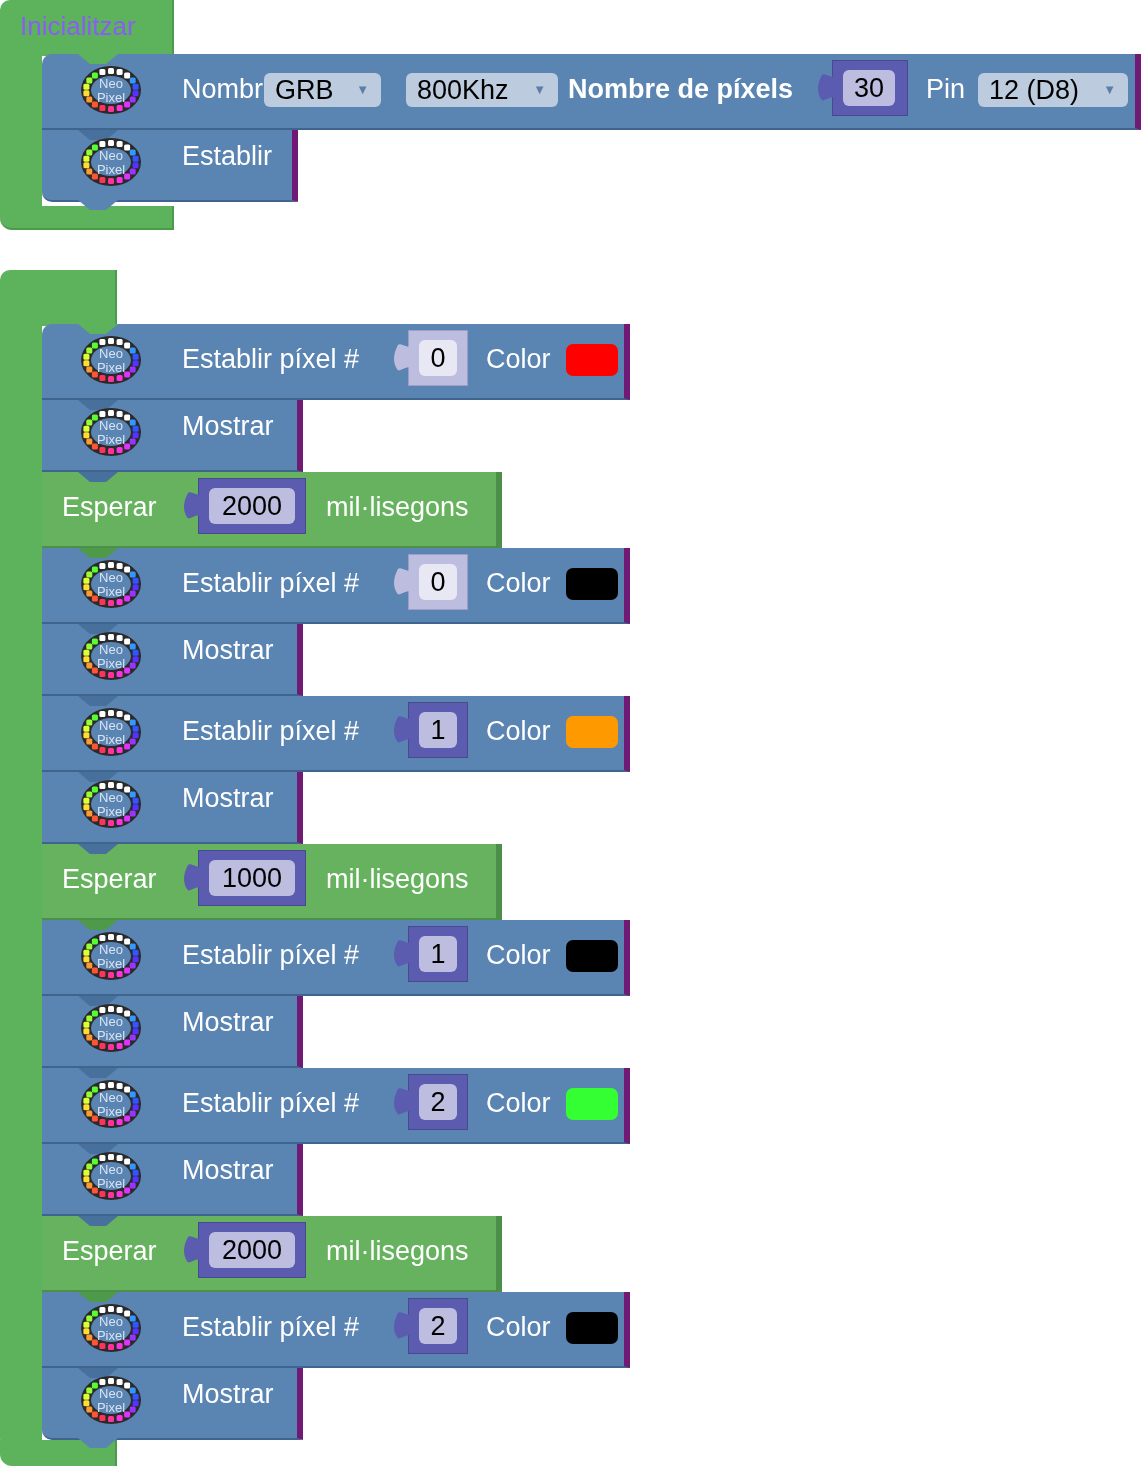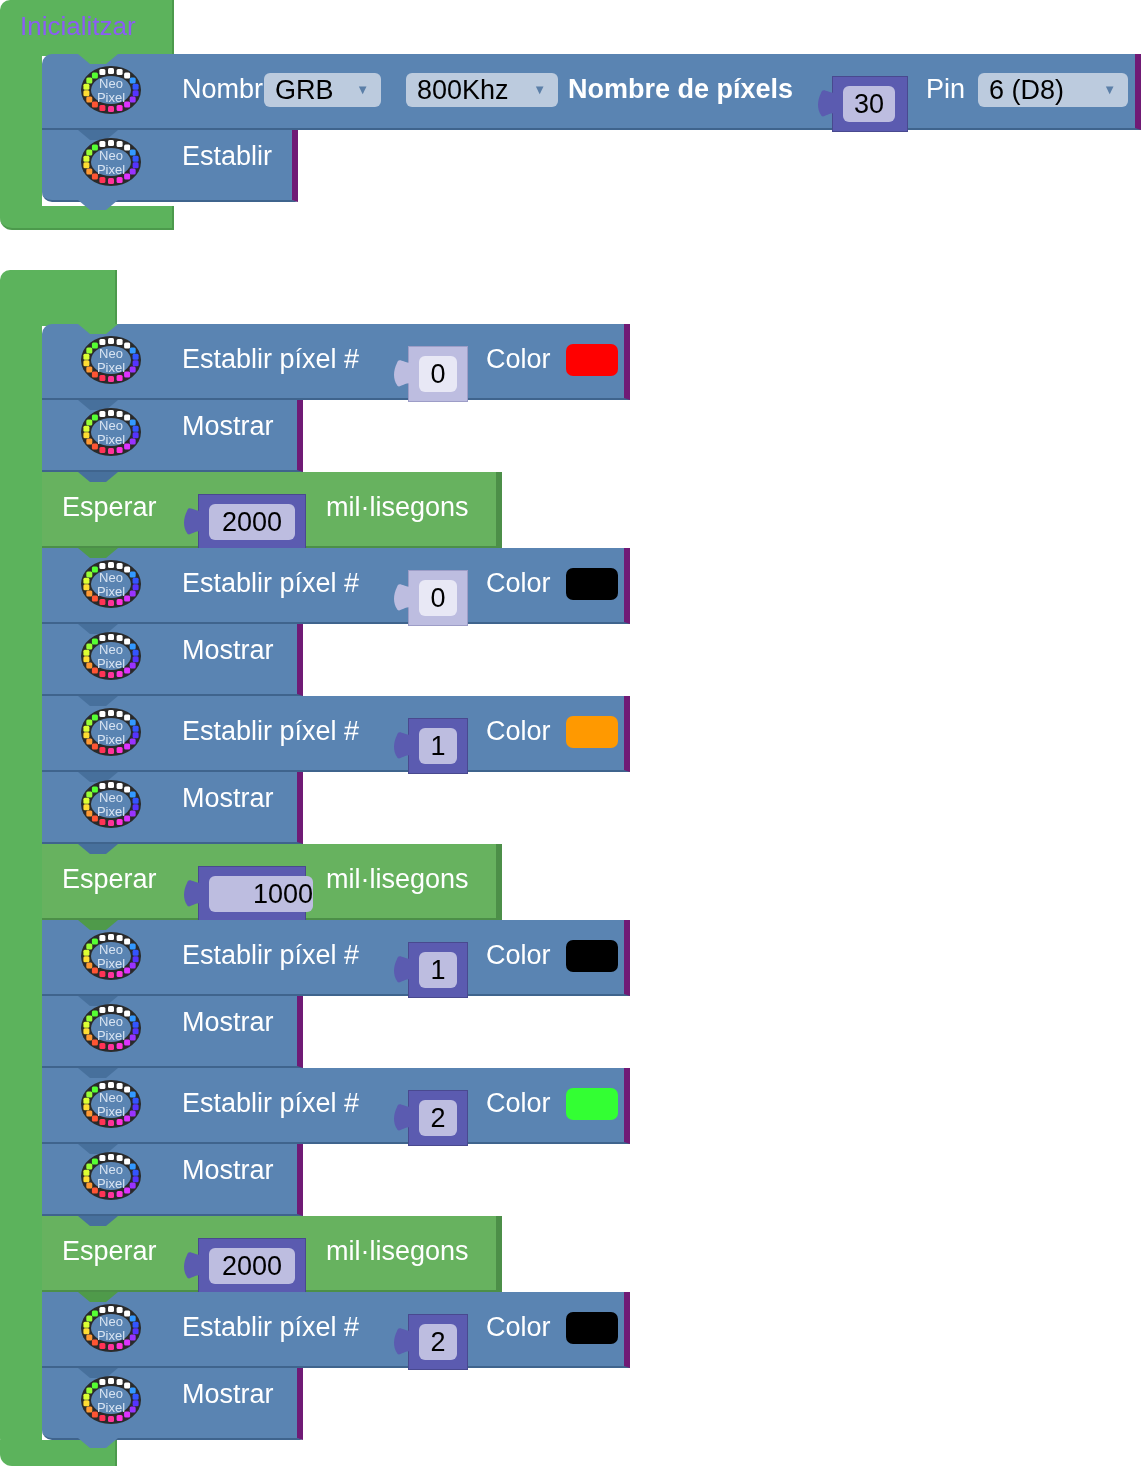--- a/index.html
+++ b/index.html
@@ -13,21 +13,21 @@
     .block.neo { background: #5a84b2; }
     .block.wait { background: #67b25f; border-bottom-color: #4c8f48; border-right-color: #4c8f48; }
     .notch { position: absolute; left: 36px; top: 0; width: 40px; height: 12px; }
     .notch-bottom { position: absolute; left: 36px; bottom: -12px; width: 40px; height: 12px; z-index: 2; }
     .label { position: absolute; color: #fff; font-size: 27px; line-height: 1; white-space: nowrap; top: 22px; }
     .label.short { top: 13px; }
     .icon { position: absolute; left: 36px; top: 10px; width: 66px; height: 52px; }
     .dropdown { position: absolute; top: 19px; height: 34px; background: #bccbde; border-radius: 6px;
                 color: #000; font-size: 27px; line-height: 34px; padding-left: 11px; box-sizing: border-box; white-space: nowrap; }
     .dropdown .arrow { position: absolute; right: 12px; top: 0; font-size: 13px; color: #5b7fa8; line-height: 34px; }
-    .num-socket { position: absolute; top: 22px; width: 60px; height: 56px; box-sizing: border-box; }
+    .num-socket { position: absolute; top: 6px; width: 60px; height: 56px; box-sizing: border-box; }
     .num-socket.dark { background: #5b5bb0; border: 1px solid #49498f; }
     .num-socket.light { background: #bdbde0; border: 1px solid #9d9dc7; }
     .num-tab { position: absolute; left: -16px; top: 12px; width: 18px; height: 30px; }
     .num-field { position: absolute; left: 10px; top: 9px; width: 38px; height: 36px; border-radius: 6px;
                  font-size: 27px; line-height: 36px; text-align: center; color: #000; }
     .num-socket.dark .num-field { background: #bdbde0; }
     .num-socket.light .num-field { background: #e8e8f5; }
     .swatch { position: absolute; top: 20px; width: 52px; height: 32px; border-radius: 7px; }
   </style>
 </head>
@@ -78,21 +78,21 @@
     </div>
     <span class="label" style="left:526px;font-weight:bold;">Nombre de píxels</span>
     <div class="num-socket dark" style="left:790px;width:76px;">
       <svg class="num-tab" viewBox="0 0 18 30">
           <path d="M18 4 C10 4 6 -2 4 4 C0 12 0 20 4 26 C6 30 10 24 18 24 Z" fill="#5b5bb0"></path>
         </svg>
       <div class="num-field" style="width:52px;">30</div>
     </div>
     <span class="label" style="left:884px;">Pin</span>
     <div class="dropdown" style="left:936px;width:150px;">
-      <span>6 (D8)</span>
+      <span>12 (D8)</span>
       <span class="arrow">▼</span>
     </div>
   </div>
 
   <div class="block neo" style="left:42px;top:130px;width:256px;height:72px;border-radius:0 0 0 10px;">
     <svg class="notch" viewBox="0 0 40 12">
         <path d="M0 0 L12 10 L28 10 L40 0 Z" fill="#47709c"></path>
       </svg>
     <span class="icon neo-icon" style="top:6px;"><svg width="66" height="52" viewBox="0 0 66 52">
       <ellipse cx="33" cy="26" rx="30" ry="24" fill="#2a2a2a"></ellipse>
@@ -351,21 +351,21 @@
   </div>
       <div class="block wait" style="width: 460px; left: 42px; top: 844px; height: 76px;">
     <svg class="notch" viewBox="0 0 40 12">
           <path d="M0 0 L12 10 L28 10 L40 0 Z" class="notch-fill" fill="#47709c"></path>
         </svg>
     <span class="label" style="left:20px;">Esperar</span>
     <div class="num-socket dark" style="left:156px;width:108px;">
       <svg class="num-tab" viewBox="0 0 18 30">
             <path d="M18 4 C10 4 6 -2 4 4 C0 12 0 20 4 26 C6 30 10 24 18 24 Z" fill="#5b5bb0"></path>
           </svg>
-      <div class="num-field" style="width:104px;text-align:right;">1000</div>
+      <div class="num-field" style="width:86px;">1000</div>
     </div>
     <span class="label" style="left:284px;">mil·lisegons</span>
   </div>
       <div class="block neo" style="width: 588px; left: 42px; top: 920px; height: 76px;">
     <svg class="notch" viewBox="0 0 40 12">
           <path d="M0 0 L12 10 L28 10 L40 0 Z" class="notch-fill" fill="#4f9a4a"></path>
         </svg>
     <span class="icon neo-icon"><svg width="66" height="52" viewBox="0 0 66 52">
       <ellipse cx="33" cy="26" rx="30" ry="24" fill="#2a2a2a"></ellipse>
       <ellipse cx="33" cy="26" rx="20" ry="14" fill="#5a84b2"></ellipse>

